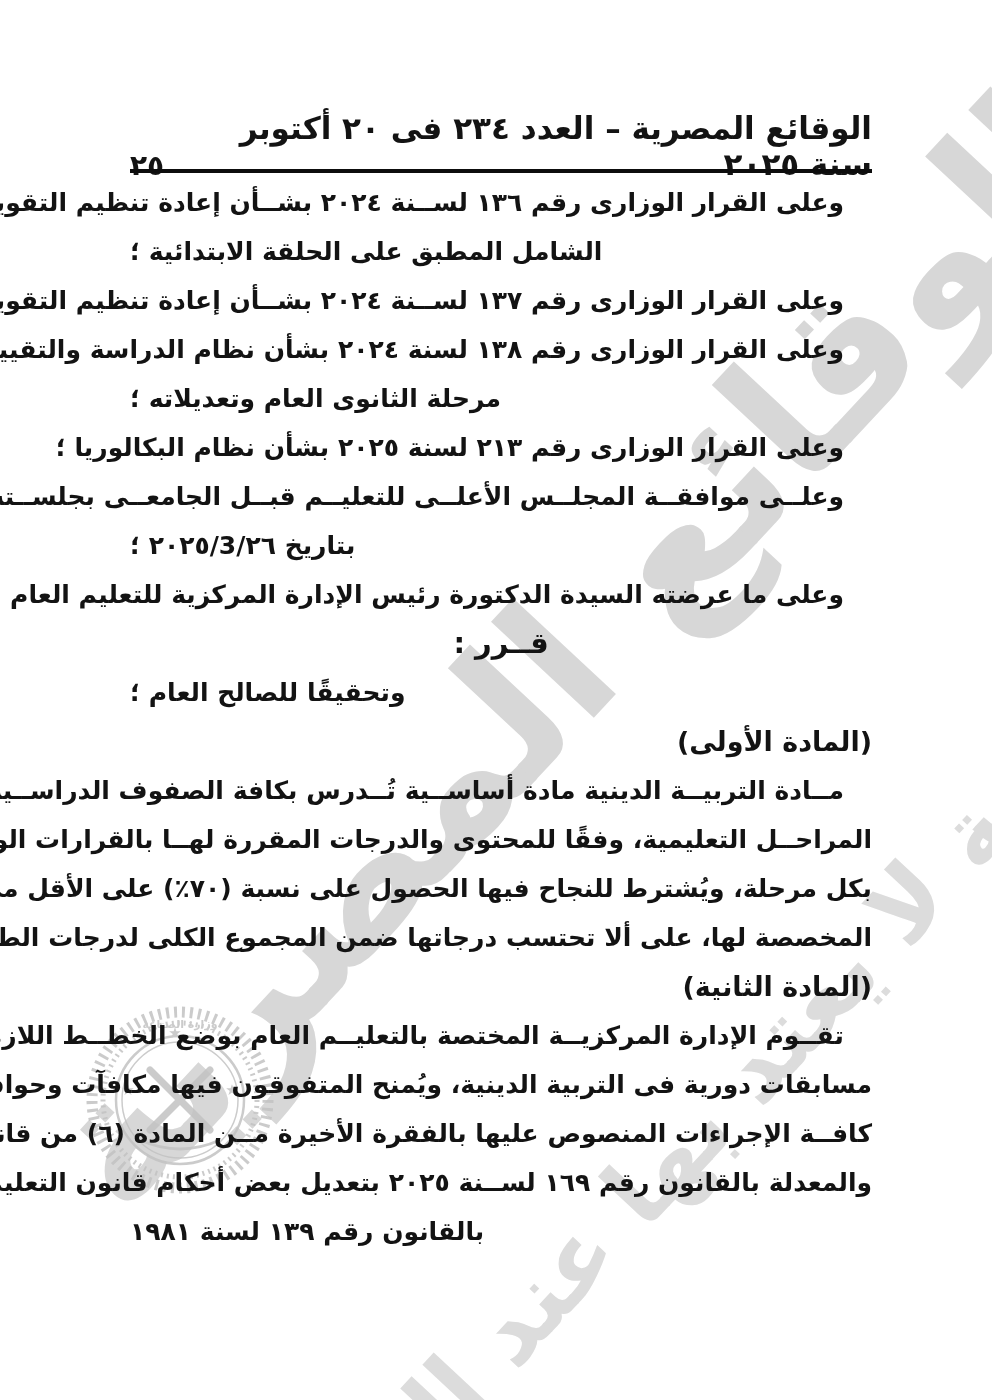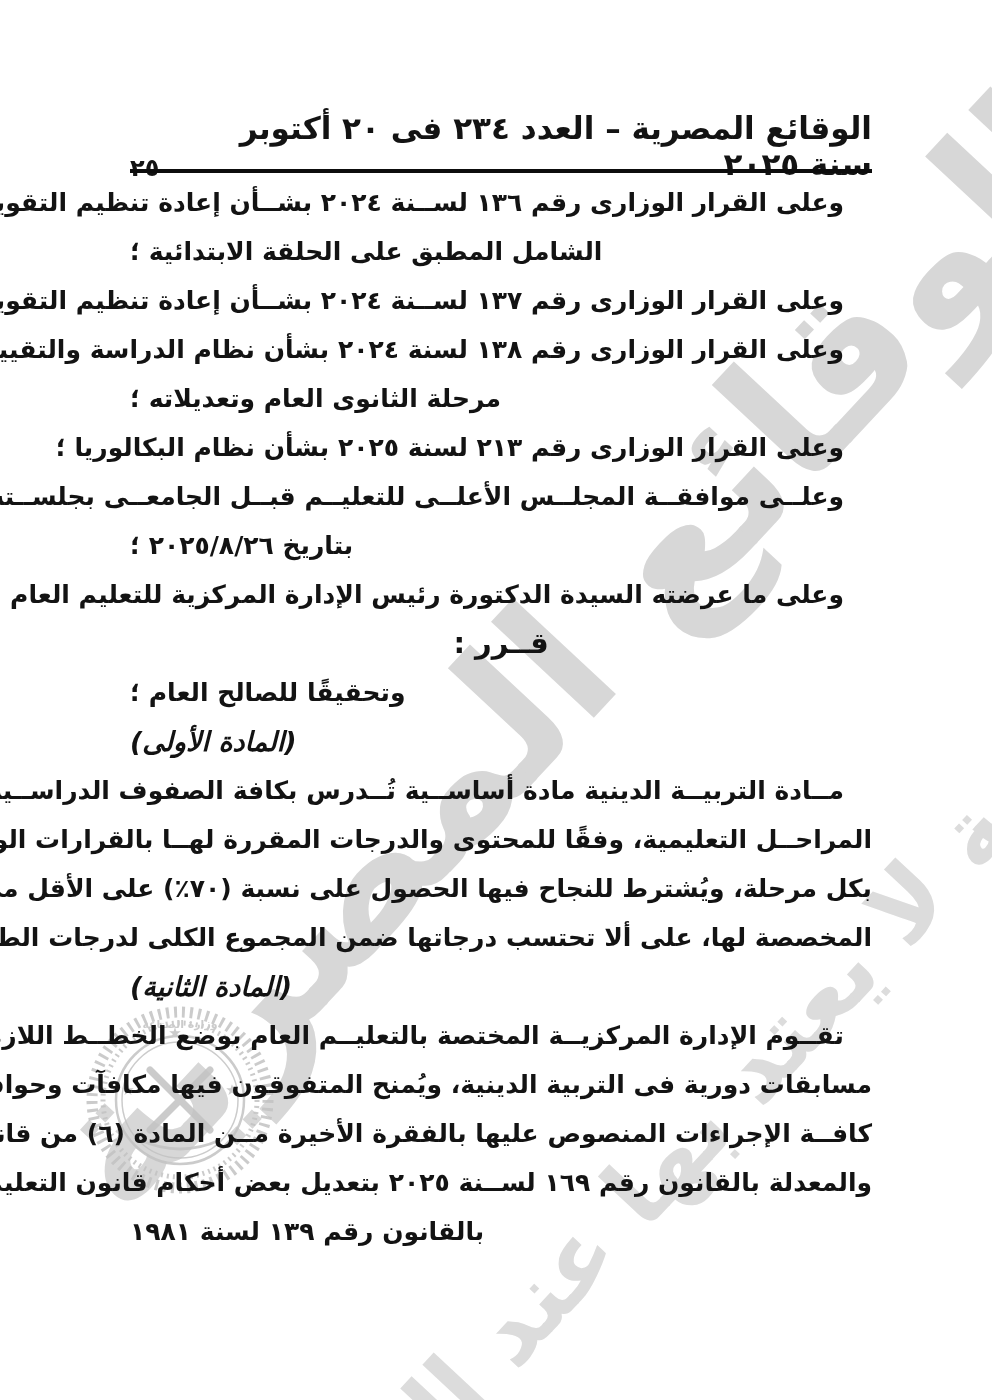--- a/index.html
+++ b/index.html
@@ -48,21 +48,21 @@
     display:flex;
     justify-content:space-between;
     align-items:flex-end;
     z-index:3;
   }
   .header-title{
     font-size:31px;
     letter-spacing:0.5px;
   }
   .page-number{
-    font-size:24px;
+    font-size:28px;
     padding-right:20px; 
   }
   .rule{
     position:absolute;
     top:169px;left:130px;right:120px;
     height:4px;
     z-index:3;
   }
   
   .body-text{
@@ -73,21 +73,21 @@
   .line{
     height:49px;
     line-height:49px;
     font-size:25px;
     white-space:nowrap;
   }
   .p-start{ text-align:justify; text-align-last:justify; padding-left:0; padding-right:28px; }
   .p-just { text-align:justify; text-align-last:justify; }
   .p-end  { text-align:left; }
   .p-single{ text-align:left; padding-right:28px; }
-  .center-md{ text-align:left; font-size:27px;font-style:italic; }
+  .center-md{ text-align:right; font-size:27px; }
   .center-lg{ text-align:center; font-size:29px; letter-spacing:1px; }
 </style>
 </head>
 <body>
 
 <div class="page">
 
   <div class="wm wm-big" style="color: rgb(215, 215, 215);">الوقائع المصرية</div>
   <div class="wm wm-small" style="color: rgb(220, 220, 220);">صورة إلكترونية لا يعتد بها عند التداول</div>
 
@@ -118,21 +118,21 @@
   <div class="rule" style="background: rgb(13, 13, 13);"></div>
 
   <div class="body-text" id="lines-container">
       <div class="line p-start">وعلى القرار الوزارى رقم ١٣٦ لســنة ٢٠٢٤ بشــأن إعادة تنظيم التقويم التربوى</div>
       <div class="line p-end">الشامل المطبق على الحلقة الابتدائية ؛</div>
       <div class="line p-start">وعلى القرار الوزارى رقم ١٣٧ لســنة ٢٠٢٤ بشــأن إعادة تنظيم التقويم التربوى</div>
       <div class="line p-start">وعلى القرار الوزارى رقم ١٣٨ لسنة ٢٠٢٤ بشأن نظام الدراسة والتقييم لطلاب</div>
       <div class="line p-end">مرحلة الثانوى العام وتعديلاته ؛</div>
       <div class="line p-single">وعلى القرار الوزارى رقم ٢١٣ لسنة ٢٠٢٥ بشأن نظام البكالوريا ؛</div>
       <div class="line p-start">وعلــى موافقــة المجلــس الأعلــى للتعليــم قبــل الجامعــى بجلســته المنعقدة</div>
-      <div class="line p-end">بتاريخ ٢٠٢٥/٨/٢٦ ؛</div>
+      <div class="line p-end">بتاريخ ٢٠٢٥/3/٢٦ ؛</div>
       <div class="line p-single">وعلى ما عرضته السيدة الدكتورة رئيس الإدارة المركزية للتعليم العام ؛</div>
       <div class="line center-lg">قــرر :</div>
       <div class="line p-single">وتحقيقًا للصالح العام ؛</div>
       <div class="line center-md">(المادة الأولى)</div>
       <div class="line p-start">مــادة التربيــة الدينية مادة أساســية تُــدرس بكافة الصفوف الدراســية فى جميع</div>
       <div class="line p-just">المراحــل التعليمية، وفقًا للمحتوى والدرجات المقررة لهــا بالقرارات الوزارية الخاصة</div>
       <div class="line p-just">بكل مرحلة، ويُشترط للنجاح فيها الحصول على نسبة (٧٠٪) على الأقل من الدرجة</div>
       <div class="line p-end">المخصصة لها، على ألا تحتسب درجاتها ضمن المجموع الكلى لدرجات الطالب.</div>
       <div class="line center-md">(المادة الثانية)</div>
       <div class="line p-start">تقــوم الإدارة المركزيــة المختصة بالتعليــم العام بوضع الخطــط اللازمة لتنظيم</div>

